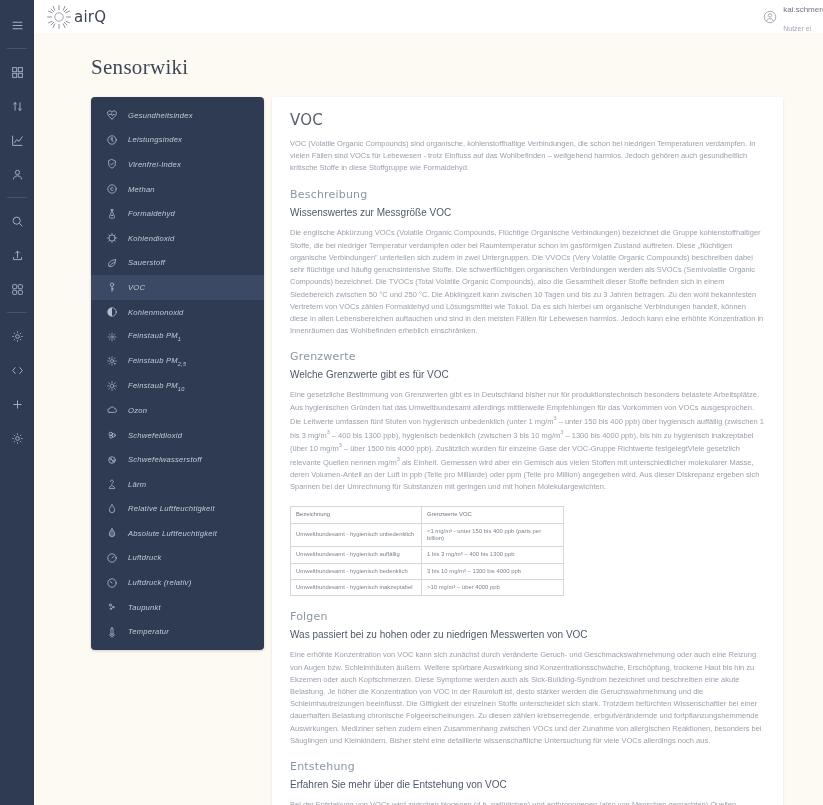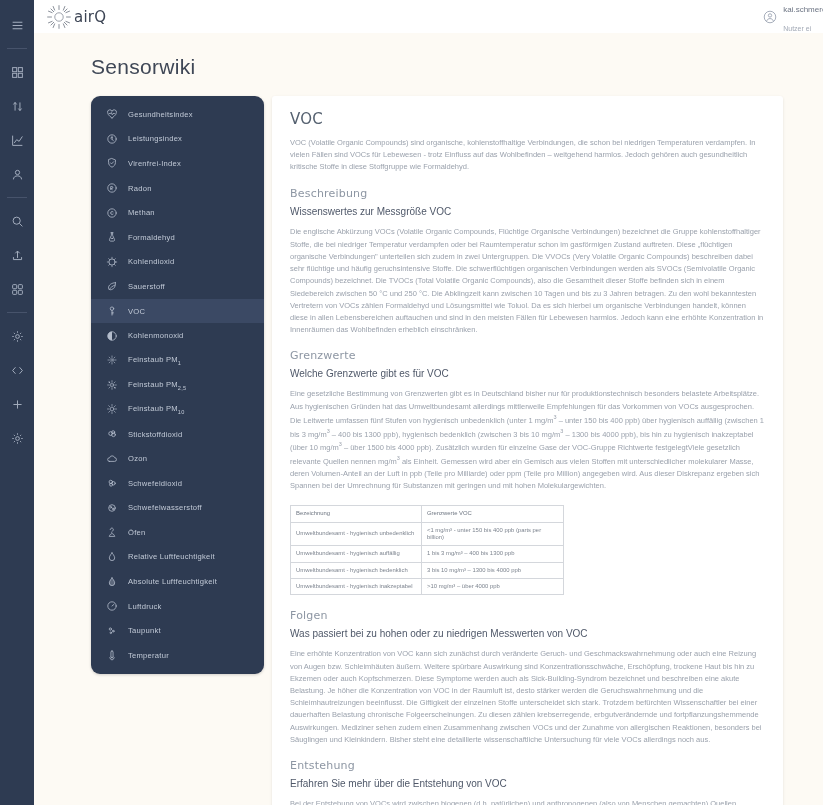--- a/index.html
+++ b/index.html
@@ -71,32 +71,33 @@
   
   .page {
     flex: 1 1 auto;
     padding: 22px 40px 0 57px;
     overflow: hidden;
   }
   .page-title {
     font-size: 21px; font-weight: 400;
     color: #3f4756; letter-spacing: .3px;
     margin-bottom: 17px;
-    font-family: Liberation Sans, sans-serif;
+    font-family: Liberation Serif, serif;
   }
 
   .columns { display: flex; align-items: flex-start; }
 
   
   .menu {
     width: 173px; flex: 0 0 173px;
     background: #2e3b52;
-    border-radius: 9px;
+    border-radius: 4px;
     padding: 6px 0;
     box-shadow: 0 1px 3px rgba(0,0,0,.18);
+    font-style: italic;
   }
   .menu-item {
     display: flex; align-items: center;
     gap: 10px;
     height: 24.6px;
     padding: 0 0 0 14px;
     color: #c2cad7;
     font-size: 7.6px;
     letter-spacing: .25px;
     white-space: nowrap;
@@ -317,29 +318,20 @@
                 <path d="M8 2.1l4.6 1.8v3.4c0 3-2 5.2-4.6 6.3C5.4 12.5 3.4 10.3 3.4 7.3V3.9z"></path>
                 <path d="M5.9 7.7l1.5 1.5 2.8-2.9"></path>
               </svg>
             </span>
             <span class="menu-label">Virenfrei-Index</span>
           </div>
           <div class="menu-item">
             <span class="menu-ico">
               <svg viewBox="0 0 16 16" fill="none" stroke="currentColor" stroke-width="1.05" stroke-linecap="round" stroke-linejoin="round">
                 <circle cx="8" cy="8" r="5.6"></circle>
-                <path d="M6.3 10.1V6h1.5a1.3 1.3 0 010 2.6H6.3l2 1.5"></path>
-              </svg>
-            </span>
-            <span class="menu-label">Radon</span>
-          </div>
-          <div class="menu-item">
-            <span class="menu-ico">
-              <svg viewBox="0 0 16 16" fill="none" stroke="currentColor" stroke-width="1.05" stroke-linecap="round" stroke-linejoin="round">
-                <circle cx="8" cy="8" r="5.6"></circle>
                 <path d="M9.4 6.4a2 2 0 100 3.2"></path>
               </svg>
             </span>
             <span class="menu-label">Methan</span>
           </div>
           <div class="menu-item">
             <span class="menu-ico">
               <svg viewBox="0 0 16 16" fill="none" stroke="currentColor" stroke-width="1.05" stroke-linecap="round" stroke-linejoin="round">
                 <path d="M6.6 2.3h2.8M7.2 2.3v3.4L4.8 11a1.6 1.6 0 001.4 2.5h3.6A1.6 1.6 0 0011.2 11L8.8 5.7V2.3"></path>
                 <circle cx="8" cy="9.8" r=".55" fill="currentColor"></circle>
@@ -416,30 +408,20 @@
                   <circle cx="8" cy="8" r="2.4"></circle>
                   <path d="M8 1.9v2.3M8 11.8v2.3M1.9 8h2.3M11.8 8h2.3M3.6 3.6l1.7 1.7M10.7 10.7l1.7 1.7M12.4 3.6l-1.7 1.7M5.3 10.7l-1.7 1.7"></path>
                 </g>
               </svg>
             </span>
             <span class="menu-label">Feinstaub PM<sub>10</sub></span>
           </div>
           <div class="menu-item">
             <span class="menu-ico">
               <svg viewBox="0 0 16 16" fill="none" stroke="currentColor" stroke-width="1.05" stroke-linecap="round" stroke-linejoin="round">
-                <circle cx="6.2" cy="7.4" r="2.5"></circle>
-                <circle cx="10" cy="9" r="2.5"></circle>
-                <circle cx="9.6" cy="5.6" r="2"></circle>
-              </svg>
-            </span>
-            <span class="menu-label">Stickstoffdioxid</span>
-          </div>
-          <div class="menu-item">
-            <span class="menu-ico">
-              <svg viewBox="0 0 16 16" fill="none" stroke="currentColor" stroke-width="1.05" stroke-linecap="round" stroke-linejoin="round">
                 <path d="M4.4 11.2h7a2.5 2.5 0 00.1-5A3.5 3.5 0 004.8 6.4a2.4 2.4 0 00-.4 4.8z"></path>
               </svg>
             </span>
             <span class="menu-label">Ozon</span>
           </div>
           <div class="menu-item">
             <span class="menu-ico">
               <svg viewBox="0 0 16 16" fill="none" stroke="currentColor" stroke-width="1.05" stroke-linecap="round" stroke-linejoin="round">
                 <circle cx="6.4" cy="6.6" r="2.3"></circle>
                 <circle cx="10" cy="8.4" r="2.3"></circle>
@@ -458,21 +440,21 @@
             </span>
             <span class="menu-label">Schwefelwasserstoff</span>
           </div>
           <div class="menu-item">
             <span class="menu-ico">
               <svg viewBox="0 0 16 16" fill="none" stroke="currentColor" stroke-width="1.05" stroke-linecap="round" stroke-linejoin="round">
                 <path d="M5.6 4.8a2.1 2.1 0 113.2 1.8c-.9.6-1.3 1.1-1.3 2"></path>
                 <path d="M4.5 13.4c.8-2 2-3.2 3.5-3.2s2.7 1.2 3.5 3.2z"></path>
               </svg>
             </span>
-            <span class="menu-label">Öfen</span>
+            <span class="menu-label">Lärm</span>
           </div>
           <div class="menu-item">
             <span class="menu-ico">
               <svg viewBox="0 0 16 16" fill="none" stroke="currentColor" stroke-width="1.05" stroke-linecap="round" stroke-linejoin="round">
                 <path d="M8 2.5S4.4 6.6 4.4 9.2a3.6 3.6 0 007.2 0C11.6 6.6 8 2.5 8 2.5z"></path>
               </svg>
             </span>
             <span class="menu-label">Relative Luftfeuchtigkeit</span>
           </div>
           <div class="menu-item">
@@ -484,20 +466,29 @@
             <span class="menu-label">Absolute Luftfeuchtigkeit</span>
           </div>
           <div class="menu-item">
             <span class="menu-ico">
               <svg viewBox="0 0 16 16" fill="none" stroke="currentColor" stroke-width="1.05" stroke-linecap="round" stroke-linejoin="round">
                 <circle cx="8" cy="8" r="5.6"></circle>
                 <path d="M8 8l2.6-2.2"></path>
               </svg>
             </span>
             <span class="menu-label">Luftdruck</span>
+          </div>
+          <div class="menu-item">
+            <span class="menu-ico">
+              <svg viewBox="0 0 16 16" fill="none" stroke="currentColor" stroke-width="1.05" stroke-linecap="round" stroke-linejoin="round">
+                <circle cx="8" cy="8" r="5.6"></circle>
+                <path d="M8 8l-2.4-2"></path>
+              </svg>
+            </span>
+            <span class="menu-label">Luftdruck (relativ)</span>
           </div>
           <div class="menu-item">
             <span class="menu-ico">
               <svg viewBox="0 0 16 16" fill="none" stroke="currentColor" stroke-width="1.05" stroke-linecap="round" stroke-linejoin="round">
                 <circle cx="5.8" cy="5.4" r="1.5"></circle>
                 <circle cx="9.6" cy="8.2" r="1.2"></circle>
                 <circle cx="6.4" cy="10.4" r="1"></circle>
               </svg>
             </span>
             <span class="menu-label">Taupunkt</span>

